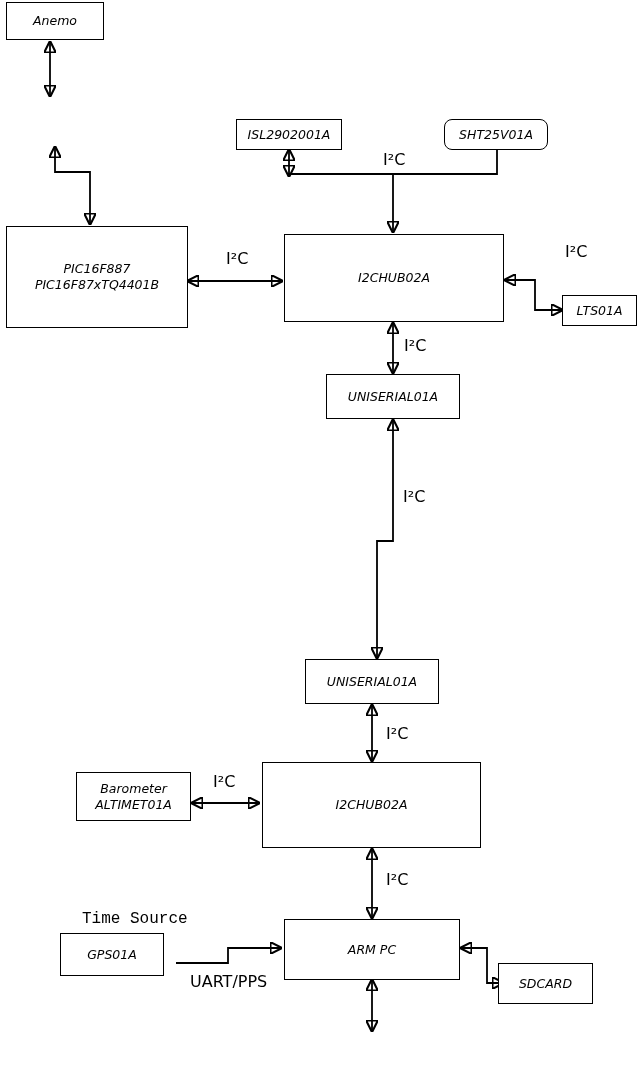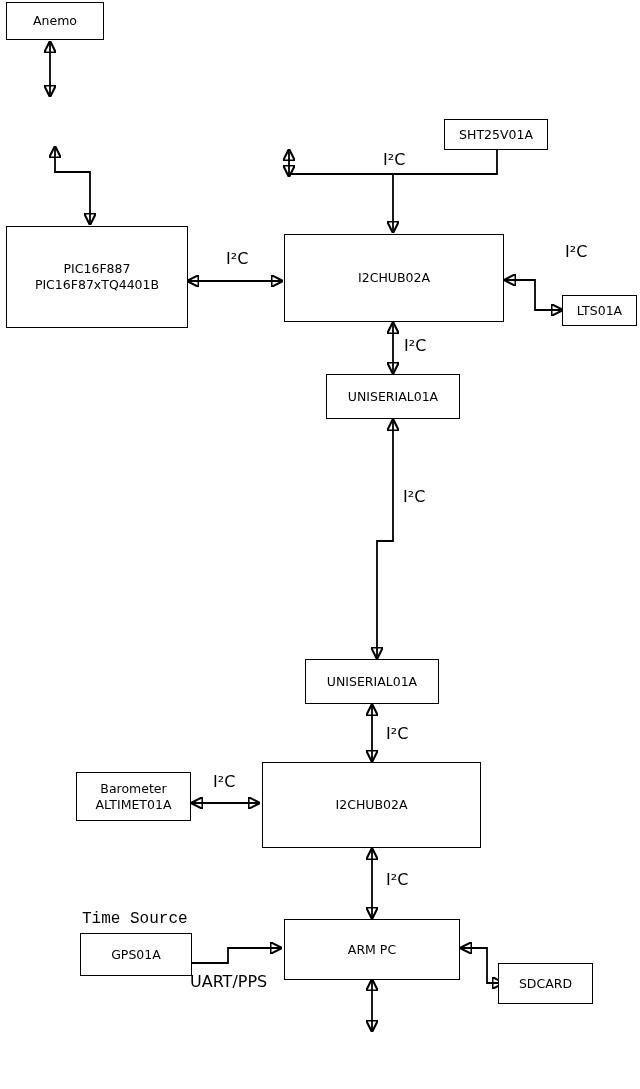--- a/index.html
+++ b/index.html
@@ -24,20 +24,21 @@
     background: #ffffff;
     display: flex;
     align-items: center;
     justify-content: center;
     text-align: center;
     font-size: 12.5px;
     color: #000000;
     line-height: 1.25;
     padding: 2px 20px;
     white-space: pre-line;
+    font-style: italic;
   }
   .label {
     position: absolute;
     font-size: 16px;
     color: #000000;
     white-space: nowrap;
   }
   svg.wires {
     position: absolute;
     left: 0;
@@ -89,33 +90,34 @@
 
     <polyline points="461,948 487,948 487,983 503,983" marker-start="url(#arrow)" marker-end="url(#arrow)"></polyline>
 
     <line x1="372" y1="980" x2="372" y2="1031" marker-start="url(#arrow)" marker-end="url(#arrow)"></line>
   </svg>
 
   <div class="node" style="left:6px;  top:2px;   width:98px;  height:38px;">Anemo</div>
   <div class="node" style="left:6px;  top:226px; width:182px; height:102px;">PIC16F887
 PIC16F87xTQ4401B</div>
 
-  <div class="node" style="left:444px;top:119px; width:104px;height:31px;">SHT25V01A</div>
+  <div class="node" style="left:236px;top:119px; width:106px;height:31px;">ISL2902001A</div>
+  <div class="node" style="left:444px;top:119px; width:104px;height:31px;border-radius:8px;">SHT25V01A</div>
 
   <div class="node" style="left:284px;top:234px; width:220px;height:88px;">I2CHUB02A</div>
   <div class="node" style="left:562px;top:295px; width:75px; height:31px;">LTS01A</div>
 
   <div class="node" style="left:326px;top:374px; width:134px;height:45px;">UNISERIAL01A</div>
   <div class="node" style="left:305px;top:659px; width:134px;height:45px;">UNISERIAL01A</div>
 
   <div class="node" style="left:262px;top:762px; width:219px;height:86px;">I2CHUB02A</div>
   <div class="node" style="left:76px; top:772px; width:115px;height:49px;">Barometer
 ALTIMET01A</div>
 
-  <div class="node" style="left:80px; top:933px; width:112px;height:43px;">GPS01A</div>
+  <div class="node" style="left:60px; top:933px; width:104px;height:43px;">GPS01A</div>
   <div class="node" style="left:284px;top:919px; width:176px;height:61px;">ARM PC</div>
   <div class="node" style="left:498px;top:963px; width:95px;height:41px;">SDCARD</div>
 
   <div class="label" style="left:383px; top:150px;">I²C</div>
   <div class="label" style="left:226px; top:249px;">I²C</div>
   <div class="label" style="left:565px; top:242px;">I²C</div>
   <div class="label" style="left:404px; top:336px;">I²C</div>
   <div class="label" style="left:403px; top:487px;">I²C</div>
   <div class="label" style="left:386px; top:724px;">I²C</div>
   <div class="label" style="left:213px; top:772px;">I²C</div>

